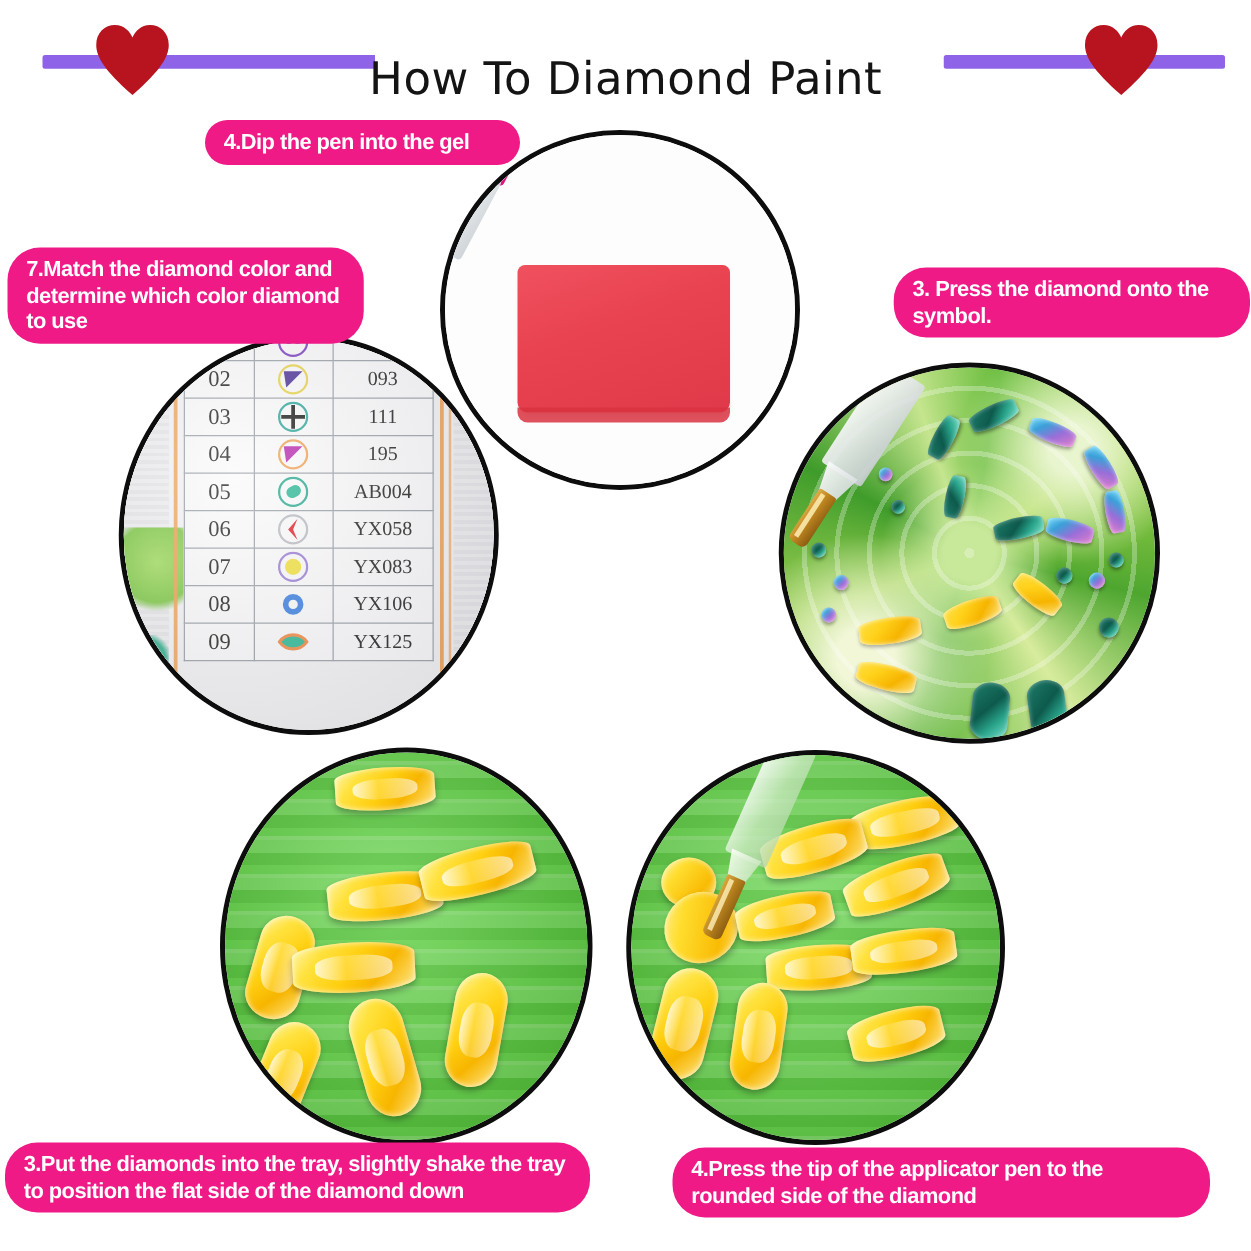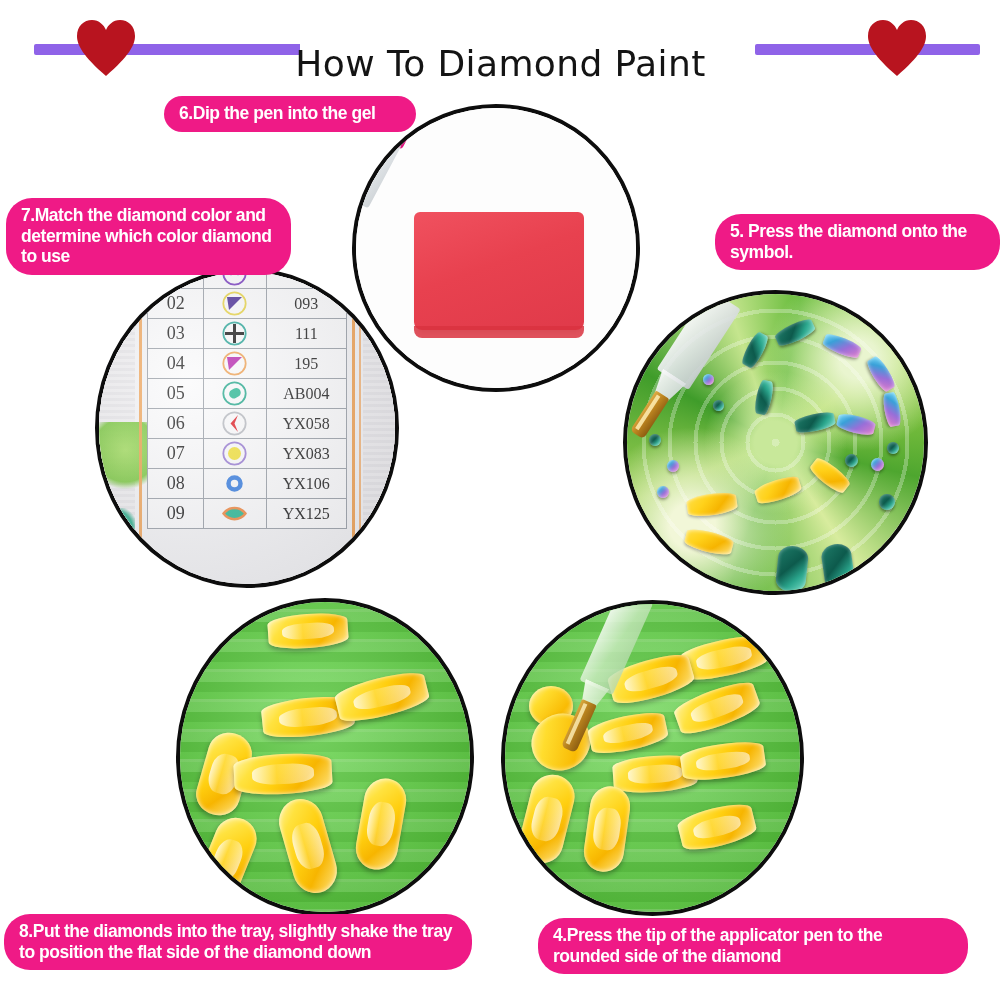--- a/index.html
+++ b/index.html
@@ -169,21 +169,21 @@
     <div class="fill gel-bg">
       <div class="gel-pad"></div>
       <div class="pen1">
         <div class="cap"></div>
         <div class="body"></div>
         <div class="taper"></div>
 
       </div>
     </div>
   </div>
-  <div class="lbl" id="lbl1">6.Dip the pen into the gel</div>
+  <div class="lbl" id="lbl1">4.Dip the pen into the gel</div>
 
   <div class="bub" id="bub2">
     <div class="fill chart-wrap">
       <div class="chart-canvas"></div>
       <div class="chart-canvas r"></div>
       <div class="green-blob"></div>
       <div class="green-blob2"></div>
       <div class="orange-line ol1"></div>
       <table class="tbl">
         <tbody id="chart-body">
@@ -294,37 +294,37 @@
           <div class="gem dot tgem" style="left: 86px; top: 106px; width: 11px; height: 11px;"></div>
           <div class="gem dot igem" style="left: 76px; top: 80px; width: 11px; height: 11px;"></div>
         </div>
       <div class="pen5">
         <div class="body"></div>
         <div class="taper"></div>
         <div class="tip"></div>
       </div>
     </div>
   </div>
-  <div class="lbl" id="lbl5">5.  Press the diamond onto the symbol.</div>
+  <div class="lbl" id="lbl5">3.  Press the diamond onto the symbol.</div>
 
   <div class="bub" id="bub3">
     <div class="fill tray">
       <div id="tray3-gems">
           <div class="ymarq" style="left: 88px; top: 12px; width: 80px; height: 34px; transform: rotate(-4deg);"></div>
           <div class="ymarq" style="left: 82px; top: 96px; width: 92px; height: 38px; transform: rotate(-6deg);"></div>
           <div class="ymarq" style="left: 156px; top: 76px; width: 92px; height: 38px; transform: rotate(-14deg);"></div>
           <div class="ymarq" style="left: 22px; top: 130px; width: 44px; height: 84px; transform: rotate(16deg);"></div>
           <div class="ymarq" style="left: 54px; top: 152px; width: 98px; height: 40px; transform: rotate(-3deg);"></div>
           <div class="ymarq" style="left: 180px; top: 176px; width: 42px; height: 92px; transform: rotate(10deg);"></div>
           <div class="ymarq" style="left: 106px; top: 196px; width: 44px; height: 96px; transform: rotate(-16deg);"></div>
           <div class="ymarq" style="left: 26px; top: 214px; width: 42px; height: 88px; transform: rotate(22deg);"></div>
         </div>
     </div>
   </div>
-  <div class="lbl" id="lbl3">8.Put the diamonds into the tray, slightly shake the tray to position the flat side of the diamond down</div>
+  <div class="lbl" id="lbl3">3.Put the diamonds into the tray, slightly shake the tray to position the flat side of the diamond down</div>
 
   <div class="bub" id="bub4">
     <div class="fill tray">
       <div id="tray4-gems">
           <div class="ymarq" style="left: 176px; top: 36px; width: 86px; height: 36px; transform: rotate(-12deg);"></div>
           <div class="ymarq" style="left: 104px; top: 56px; width: 84px; height: 38px; transform: rotate(-16deg);"></div>
           <div class="ymarq" style="left: 170px; top: 86px; width: 84px; height: 36px; transform: rotate(-20deg);"></div>
           <div class="yoval" style="left: 24px; top: 82px; width: 44px; height: 40px;"></div>
           <div class="yoval" style="left: 26px; top: 110px; width: 60px; height: 56px; transform: rotate(-30deg);"></div>
           <div class="ymarq" style="left: 84px; top: 112px; width: 78px; height: 34px; transform: rotate(-12deg);"></div>

